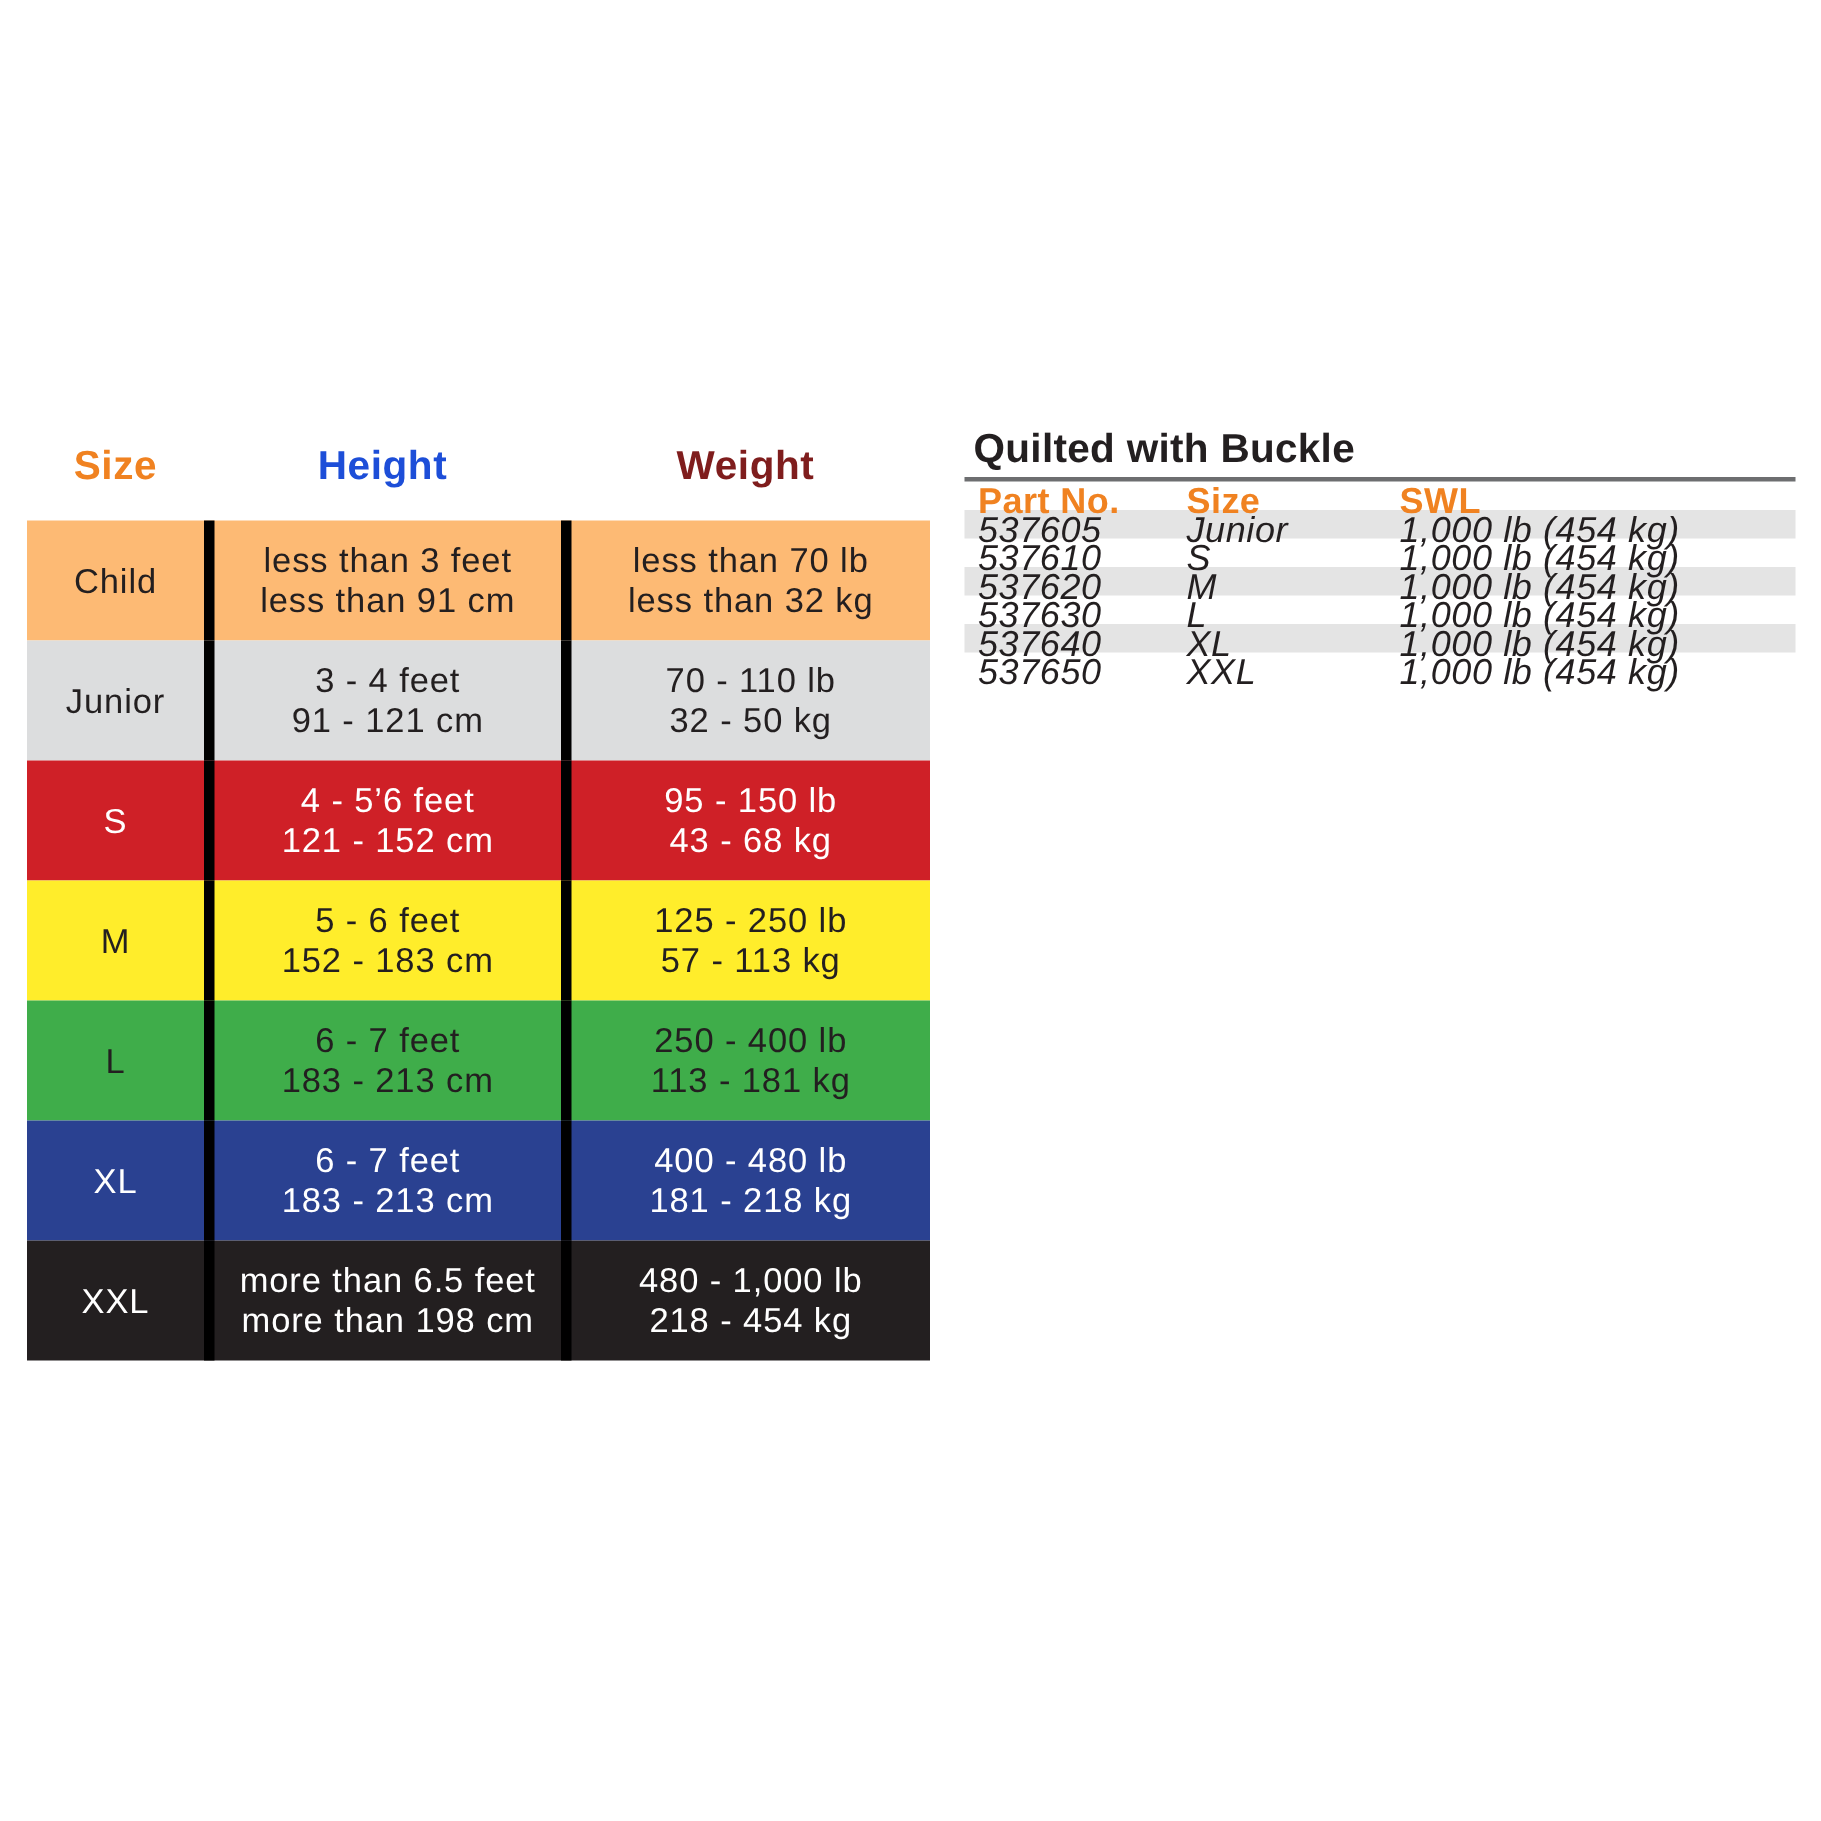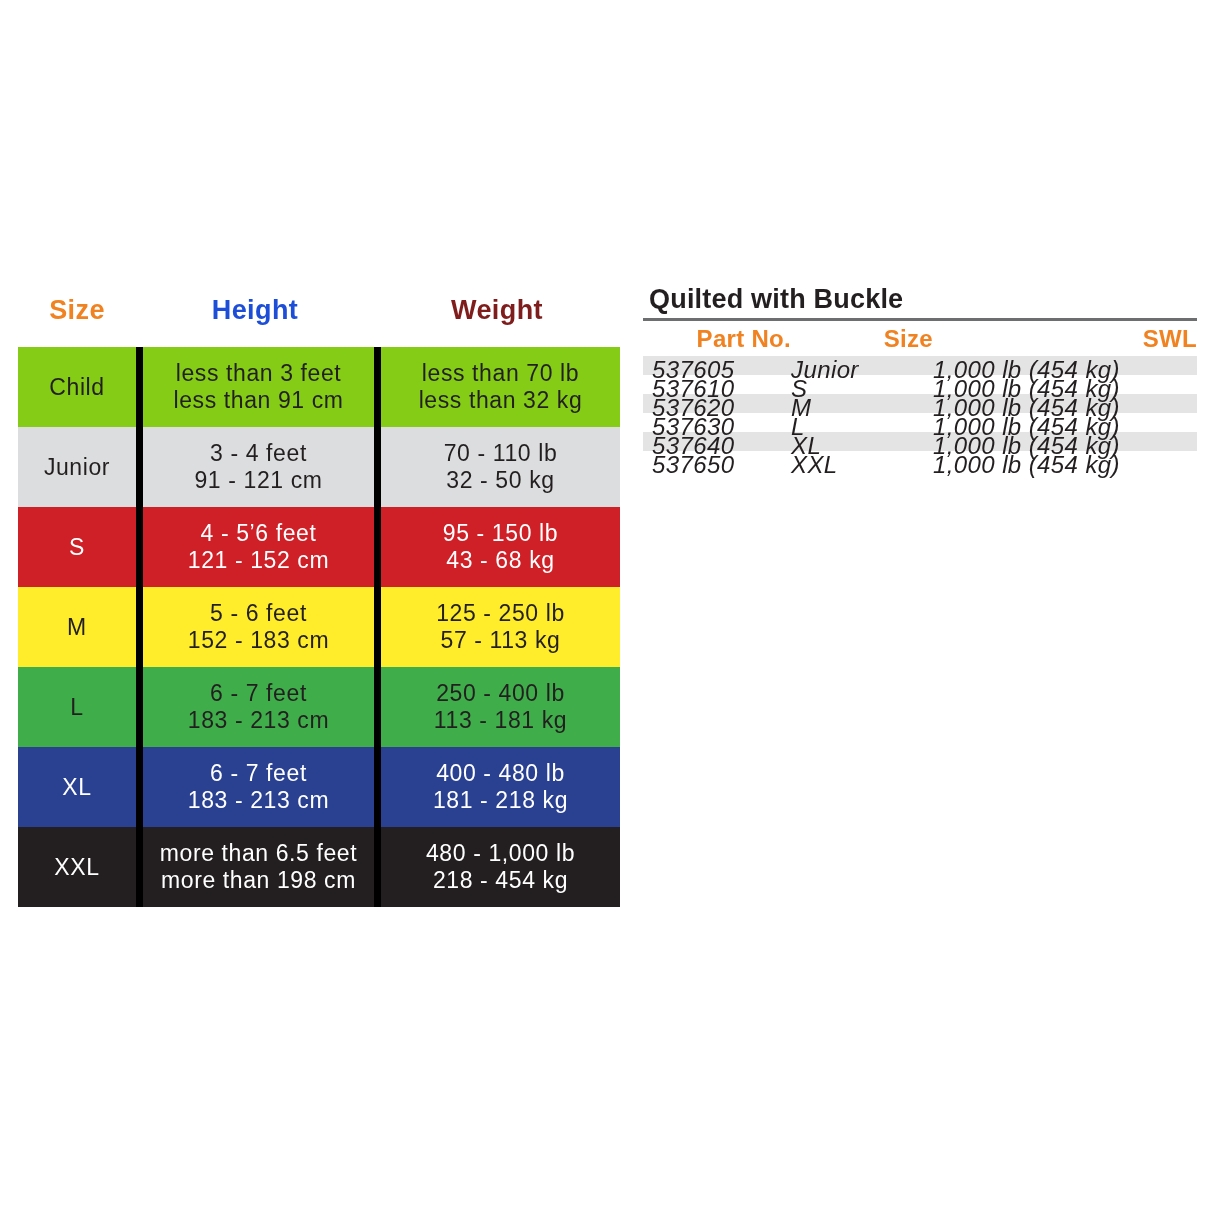--- a/index.html
+++ b/index.html
@@ -41,21 +41,21 @@
   .product-table { position: absolute; left: 643px; top: 284px; width: 554px; }
   .pt-title {
     font-size: 27px; font-weight: 700; line-height: 30px;
     letter-spacing: 0.2px; color: #231f20;
     padding-left: 6px;
   }
   .pt-rule { margin-top: 4px; height: 3px; background: #6d6e70; }
   .pt-header {
     display: grid;
     grid-template-columns: 148px 142px 1fr;
-    height: 35px; align-items: center; text-align: right;
+    height: 19px; align-items: center;
   }
   .pt-hcell { font-size: 24px; font-weight: 700; letter-spacing: 0.3px; }
   .pt-row {
     display: grid;
     grid-template-columns: 148px 142px 1fr;
     height: 19px; align-items: center; font-style: italic;
   }
   .pt-row:nth-child(odd) { background: #e4e4e4; }
   .pt-cell { font-size: 24px; letter-spacing: 0.4px; }
   .pt-header .pt-hcell:first-child, .pt-row .pt-cell:first-child { padding-left: 9px; }
@@ -65,21 +65,21 @@
 
 <div class="canvas">
 
   <section class="size-chart">
     <div class="sc-header">
       <div class="sc-hcell" style="color: rgb(240, 130, 33);">Size</div>
       <div class="sc-hcell" style="color: #1d4ed8;">Height</div>
       <div class="sc-hcell" style="color: #7f1d1d;">Weight</div>
     </div>
     <div id="sc-body">
-        <div class="sc-row" style="background: #84cc16; color: rgb(35, 31, 32);">
+        <div class="sc-row" style="background: #fdba74; color: rgb(35, 31, 32);">
           <div class="sc-cell">
             <div>Child</div>
           </div>
           <div class="sc-cell divided">
             <div>less than 3 feet</div>
             <div>less than 91 cm</div>
           </div>
           <div class="sc-cell divided">
             <div>less than 70 lb</div>
             <div>less than 32 kg</div>

